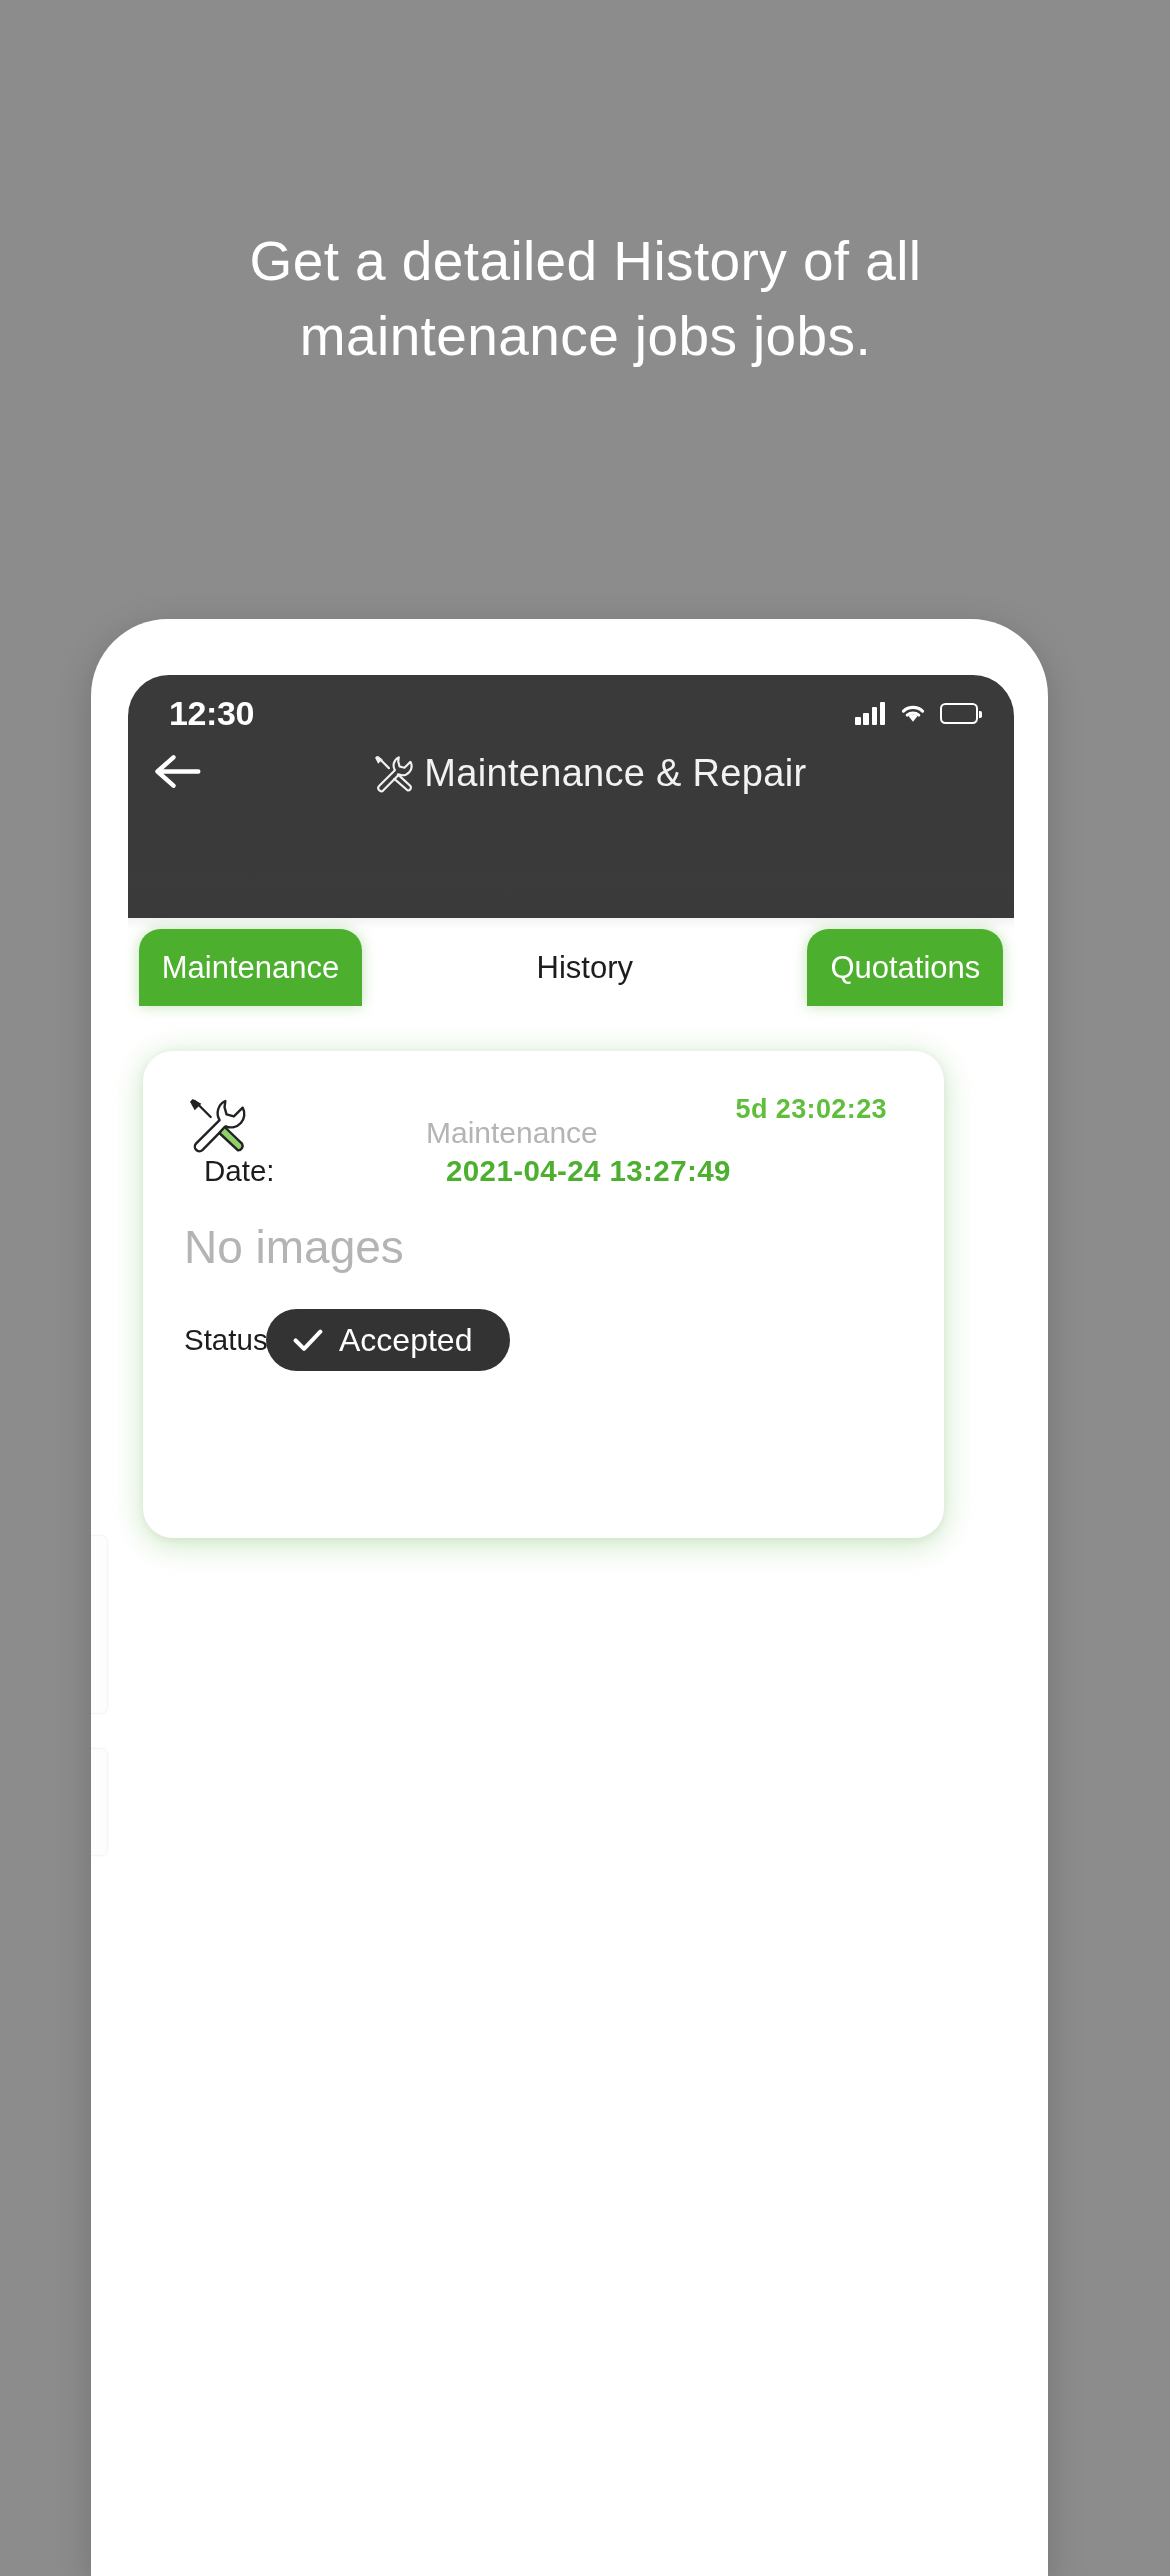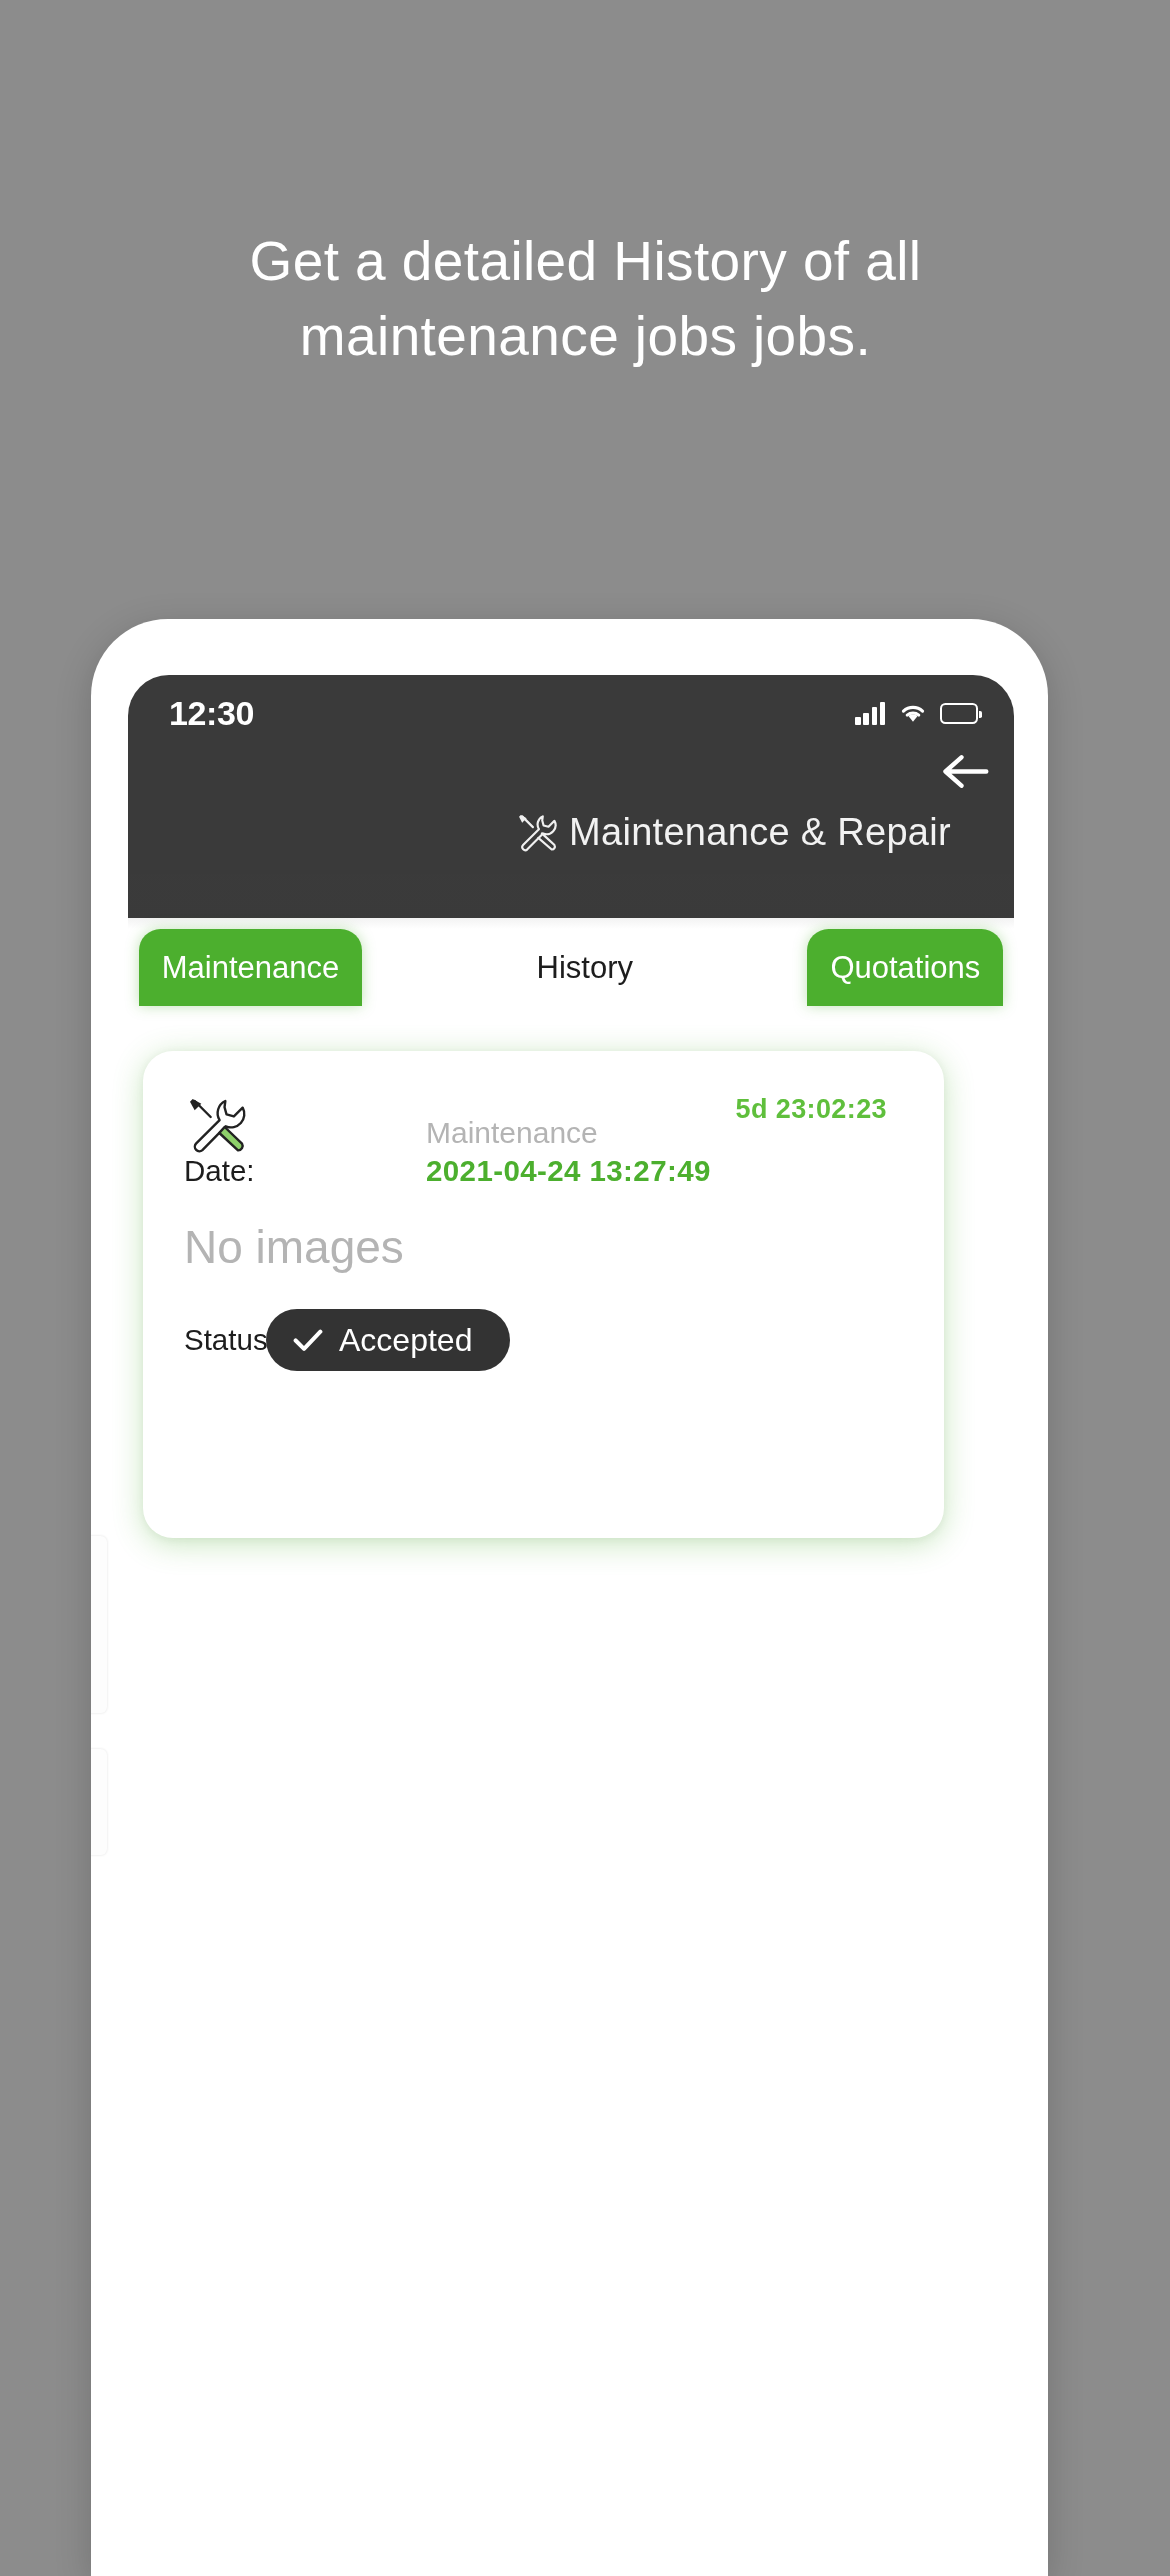--- a/index.html
+++ b/index.html
@@ -63,21 +63,21 @@
     position:relative;
   }
   .batt:after {
     content:""; position:absolute; right:-6.3px; top:6.3px;
     width:3.6px; height:7.2px; background:#fff; border-radius:0 1.8px 1.8px 0;
   }
 
   
   .navrow {
     position:absolute; left:0; top:77px; width:100%; height:122px;
-    display:flex; align-items:flex-end;flex-direction:column;
+    display:flex; align-items:flex-start;
   }
   .back-arrow {
     width:98px; display:flex; align-items:center; justify-content:center;
     cursor:pointer;
   }
   .back-arrow svg { display:block; }
   .nav-title-wrap {
     flex:1; display:flex; align-items:center; justify-content:center;
     gap:10.7px; padding-right:63px;
   }
@@ -129,21 +129,21 @@
     color:#b4b4b4; font-size:30px;
   }
   .countdown {
     position:absolute; right:16px; top:5.4px;
     color:#5fbf3c; font-size:27px; font-weight:700; letter-spacing:0.4px;
   }
 
   .row { display:flex; align-items:baseline; margin-bottom:18px; }
   .row .k { width:242px; color:#1d1d1d; font-size:29.5px; }
   .row .v { color:#4CAF2E; font-size:29.5px; font-weight:700; }
-  .row.date { margin-top:-41px; margin-bottom:32px; }
+  .row.date { margin-top:-41px; margin-bottom:32px;margin-left:20px; }
   .row.date .v { letter-spacing:0.4px; }
   .row.job .v, .row.desc .v { font-weight:400; font-size:30px; }
 
   .no-images {
     color:#b4b4b4; font-size:46px; margin:32px 0 0 0; line-height:1.2;
   }
 
   .status-row { display:flex; align-items:center; margin-top:34px; }
   .status-key { color:#1d1d1d; font-size:29.5px; width:82px; }
   .status-pill {

